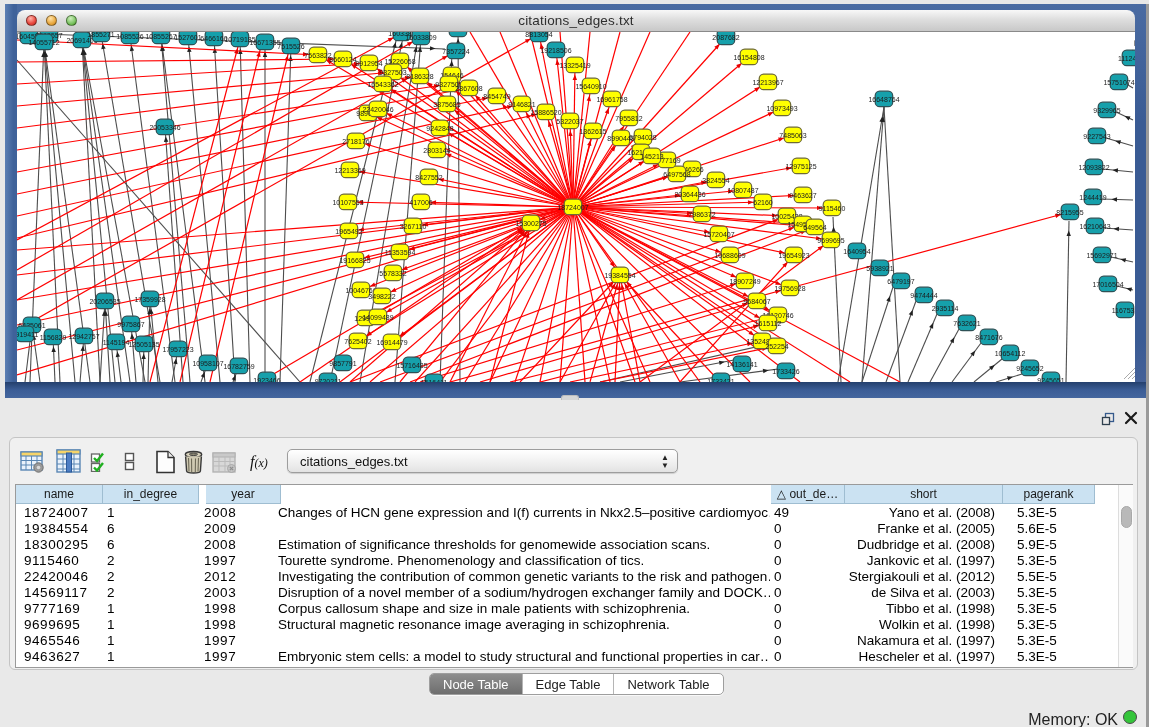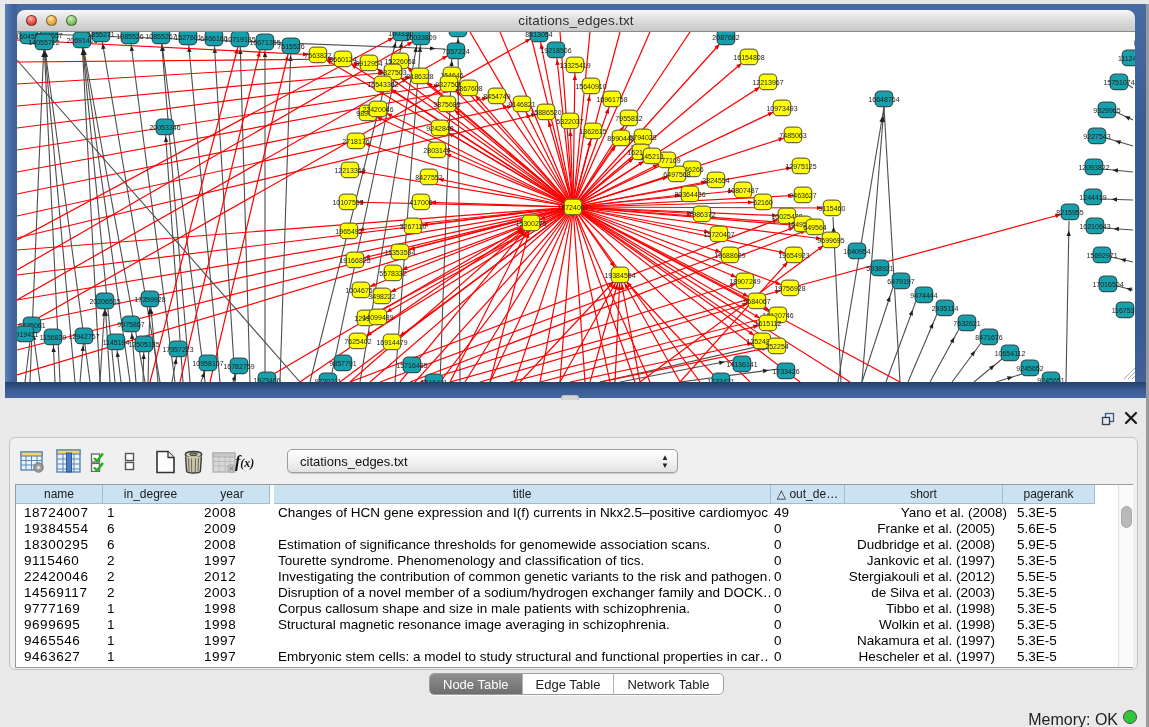--- a/index.html
+++ b/index.html
@@ -775,40 +775,39 @@
 <path d="M2.6 6.5 L3.6 21 Q3.7 23 10.5 23 Q17.3 23 17.4 21 L18.4 6.5" fill="#cfc9b2" stroke="#3a3a3a" stroke-width="1.4"></path>
 <path d="M5.5 8 L6 21.5 M8.5 8.5 L8.7 22 M12.5 8.5 L12.3 22 M15.5 8 L15 21.5" stroke="#6e6a58" stroke-width="1.1"></path>
 </svg>
 <svg class="abs" style="left:212px;top:452px" width="25" height="22" viewBox="0 0 25 22">
 <rect x="1" y="1" width="22" height="19" fill="#d8d8d8" stroke="#b0b0b0" stroke-width="1.3"></rect>
 <rect x="1" y="1" width="22" height="4" fill="#c9c9c9" stroke="#b0b0b0"></rect>
 <path d="M1 9.5 H23 M1 14 H23 M7 5 V20 M13 5 V20 M18 5 V20" stroke="#bbb" stroke-width="1"></path>
 <circle cx="19.5" cy="16.5" r="4" fill="#c4c4c4" stroke="#a8a8a8"></circle>
 <path d="M17.8 14.8 L21.2 18.2 M21.2 14.8 L17.8 18.2" stroke="#8f8f8f" stroke-width="1.2"></path>
 </svg>
-<div class="abs" style="left:235px;top:453px;font-family:'Liberation Serif',serif;font-style:italic;font-weight:bold;font-size:16px;color:#111">f<span style="font-size:12px">(x)</span></div>
+<div class="abs" style="left:250px;top:453px;font-family:'Liberation Serif',serif;font-style:italic;font-weight:normal;font-size:16px;color:#111">f<span style="font-size:12px">(x)</span></div>
 <div id="combo">
     <div class="t">citations_edges.txt</div>
     <div class="ar">▲<br>▼</div>
   </div>
 <div id="tbl">
  <div class="th" style="left:0;width:87px">name</div>
  <div class="th" style="left:87px;width:96px">in_degree</div>
- <div class="th" style="left:179px;width:75px">year</div>
- <div class="th" style="left:258px;width:497px">title</div>
+ <div class="th" style="left:190px;width:75px">year</div>
  <div class="th" style="left:755px;width:74px">△ out_de…</div>
  <div class="th" style="left:829px;width:158px">short</div>
  <div class="th" style="left:987px;width:92px">pagerank</div>
  <div class="trow" style="top:20px">
       <span style="left:8px;letter-spacing:.55px">18724007</span>
       <span style="left:91px">1</span>
       <span style="left:188px;letter-spacing:.55px">2008</span>
       <span style="left:262px;width:492px;overflow:hidden;white-space:nowrap">Changes of HCN gene expression and I(f) currents in Nkx2.5–positive cardiomyoc…</span>
       <span style="left:758px">49</span>
-      <span style="right:127px">Yano et al. (2008)</span>
+      <span style="right:139px">Yano et al. (2008)</span>
       <span style="left:1001px">5.3E-5</span>
     </div>
     <div class="trow" style="top:36px">
       <span style="left:8px;letter-spacing:.55px">19384554</span>
       <span style="left:91px">6</span>
       <span style="left:188px;letter-spacing:.55px">2009</span>
       <span style="left:758px">0</span>
       <span style="right:139px">Franke et al. (2005)</span>
       <span style="left:1001px">5.6E-5</span>
     </div>

